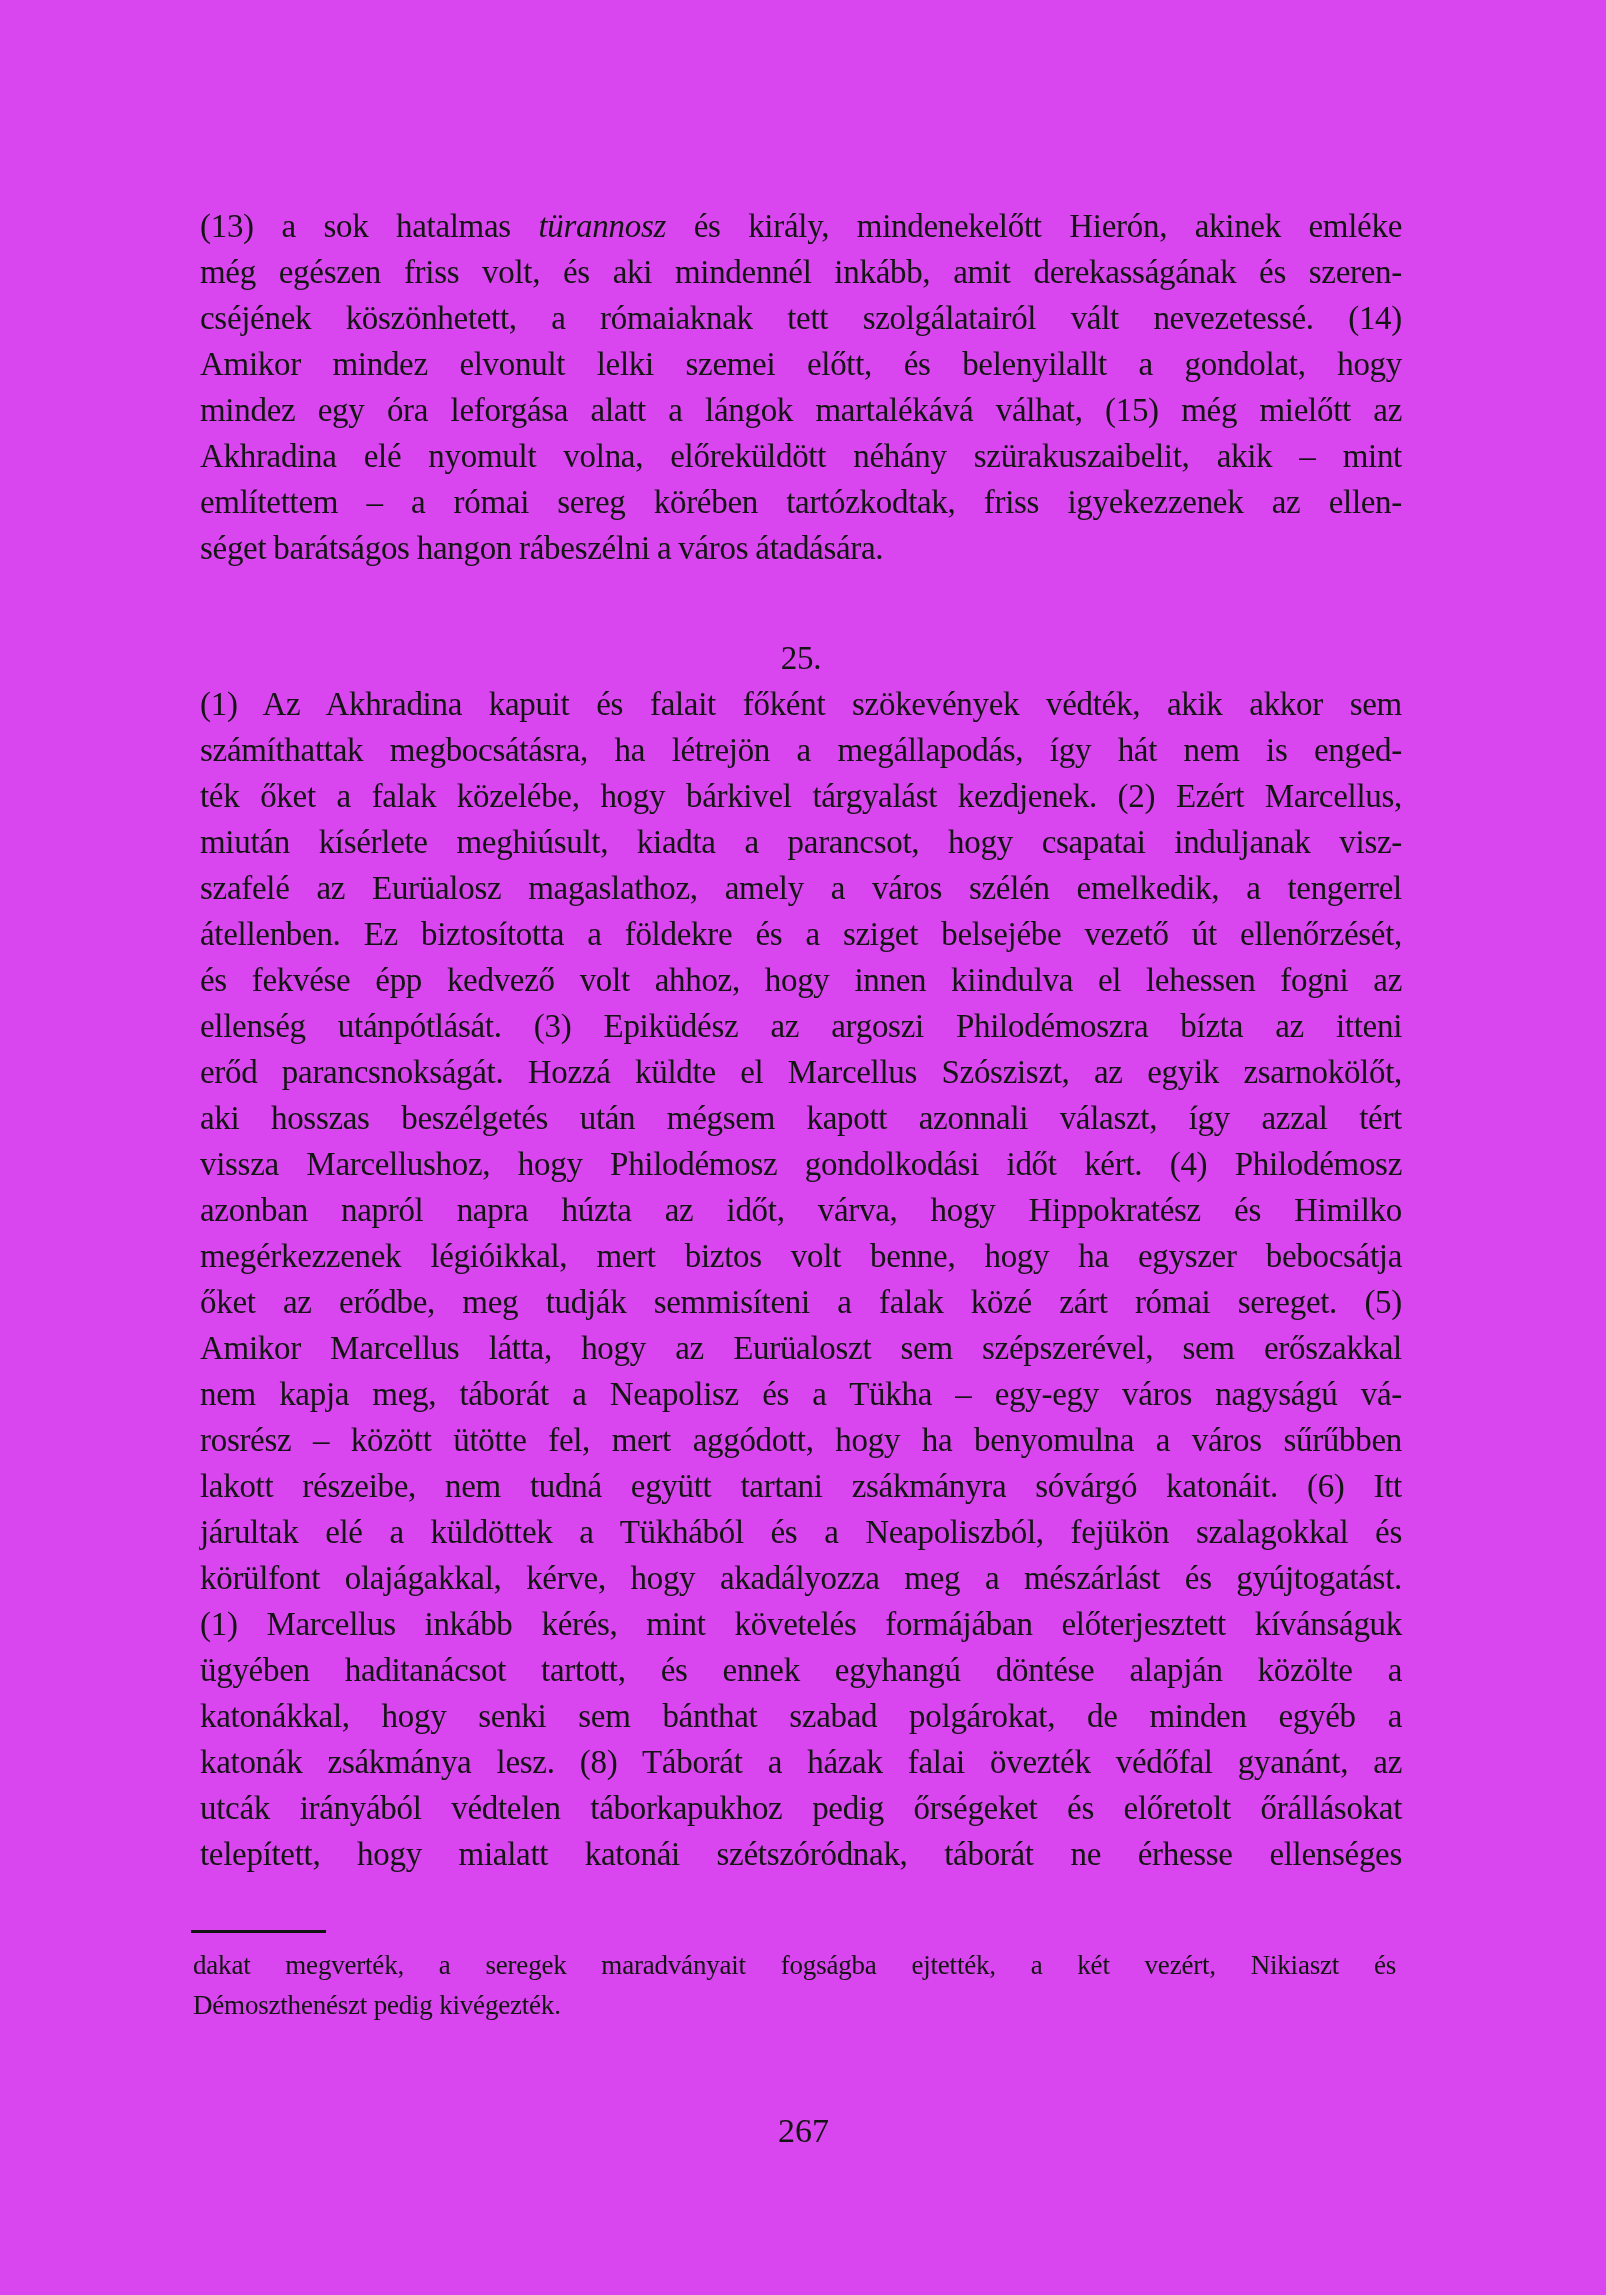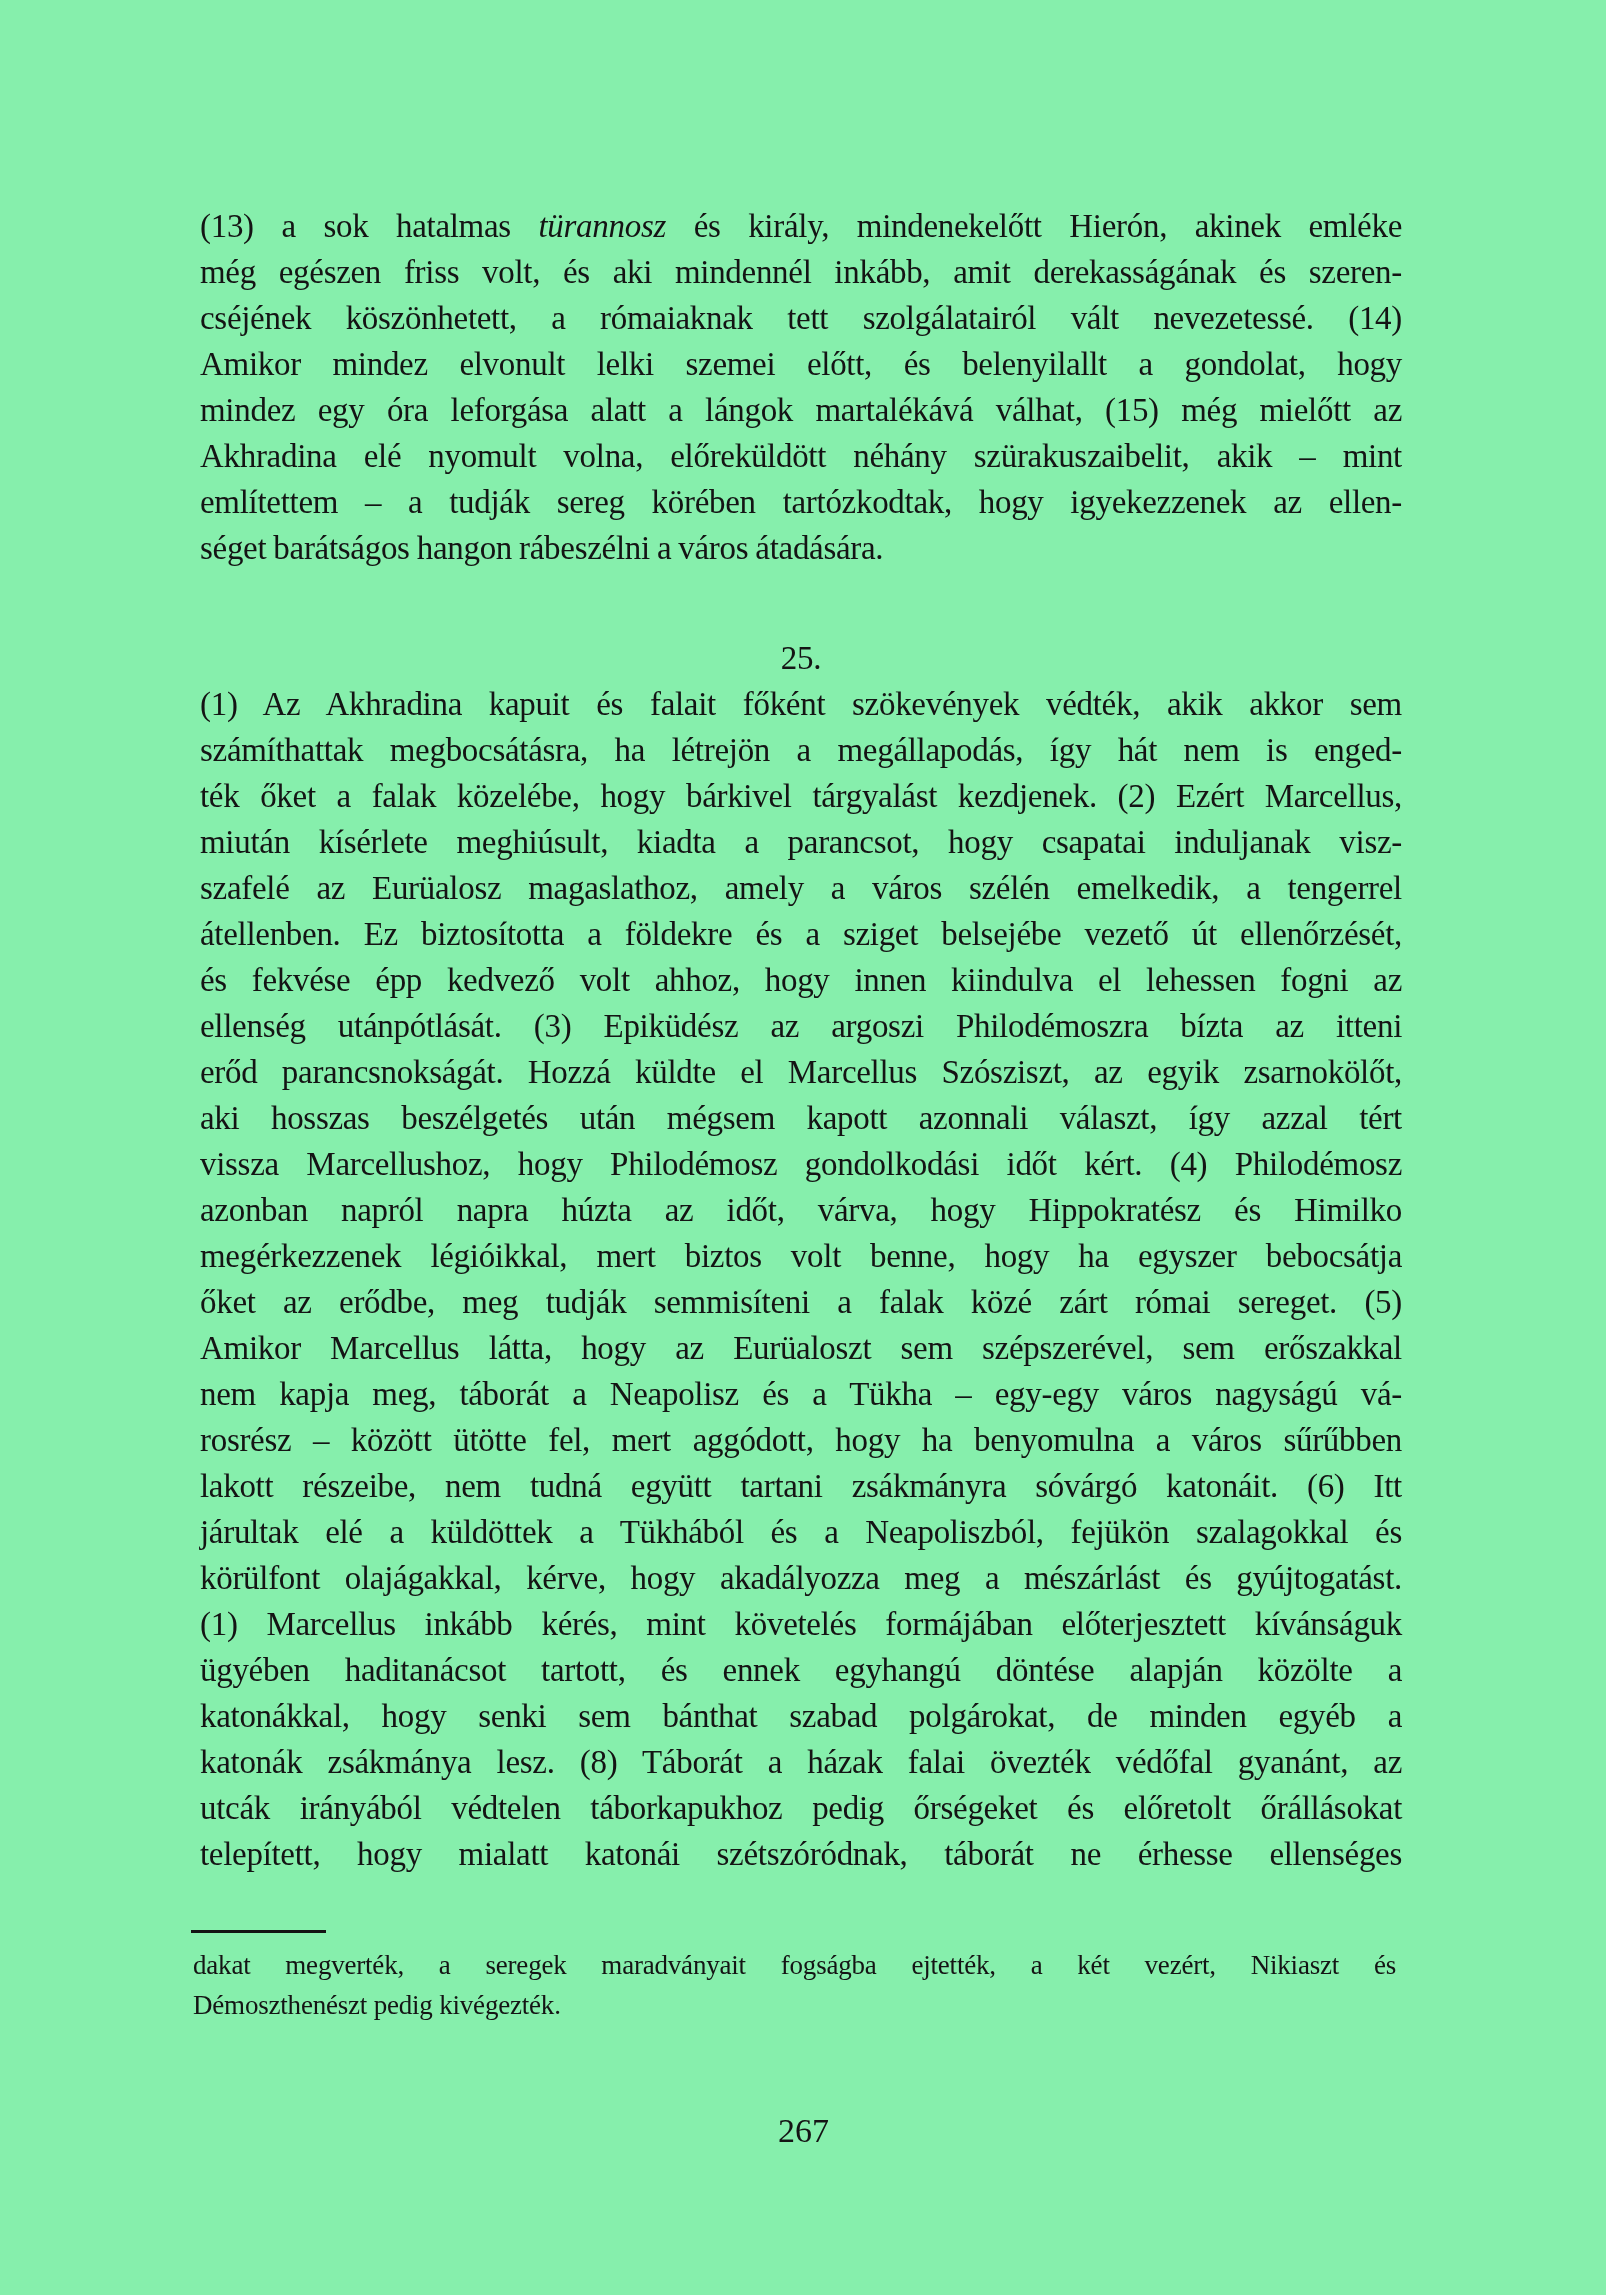--- a/index.html
+++ b/index.html
@@ -5,21 +5,21 @@
 <style>
   html, body {
     margin: 0;
     padding: 0;
     background: #ffffff;
   }
   .page {
     position: relative;
     width: 1607px;
     height: 2295px;
-    background: #86efac;
+    background: #d946ef;
     color: #141414;
     font-family: "Liberation Serif", "DejaVu Serif", serif;
     overflow: hidden;
   }
   .textblock {
     position: absolute;
     left: 200px;
     top: 203px;
     width: 1202px;
     font-size: 33px;
@@ -76,21 +76,21 @@
 <div class="page">
 
   <div class="textblock">
     <div class="para">
         <div class="line"><span>(13) a sok hatalmas </span><span class="it">türannosz</span><span> és király, mindenekelőtt Hierón, akinek emléke</span></div>
         <div class="line">még egészen friss volt, és aki mindennél inkább, amit derekasságának és szeren-</div>
         <div class="line">cséjének köszönhetett, a rómaiaknak tett szolgálatairól vált nevezetessé. (14)</div>
         <div class="line">Amikor mindez elvonult lelki szemei előtt, és belenyilallt a gondolat, hogy</div>
         <div class="line">mindez egy óra leforgása alatt a lángok martalékává válhat, (15) még mielőtt az</div>
         <div class="line">Akhradina elé nyomult volna, előreküldött néhány szürakuszaibelit, akik – mint</div>
-        <div class="line">említettem – a tudják sereg körében tartózkodtak, hogy igyekezzenek az ellen-</div>
+        <div class="line">említettem – a római sereg körében tartózkodtak, friss igyekezzenek az ellen-</div>
         <div class="line endline">séget barátságos hangon rábeszélni a város átadására.</div>
       </div>
     <div class="heading">25.</div>
     <div class="para">
         <div class="line">(1) Az Akhradina kapuit és falait főként szökevények védték, akik akkor sem</div>
         <div class="line">számíthattak megbocsátásra, ha létrejön a megállapodás, így hát nem is enged-</div>
         <div class="line">ték őket a falak közelébe, hogy bárkivel tárgyalást kezdjenek. (2) Ezért Marcellus,</div>
         <div class="line">miután kísérlete meghiúsult, kiadta a parancsot, hogy csapatai induljanak visz-</div>
         <div class="line">szafelé az Eurüalosz magaslathoz, amely a város szélén emelkedik, a tengerrel</div>
         <div class="line">átellenben. Ez biztosította a földekre és a sziget belsejébe vezető út ellenőrzését,</div>

